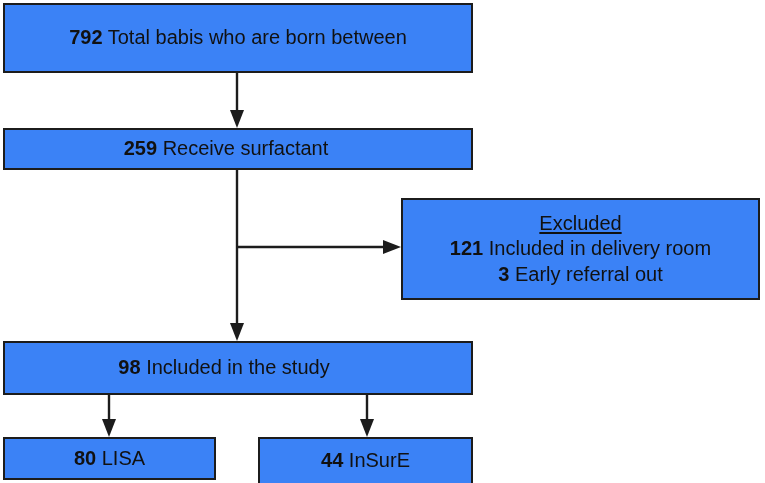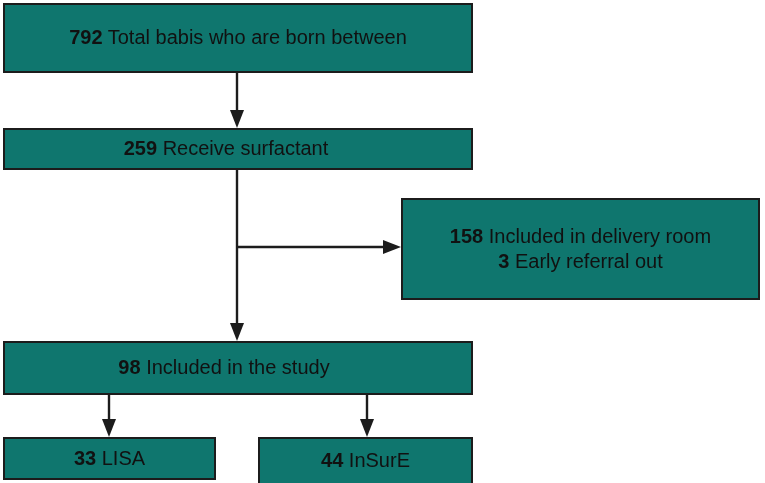--- a/index.html
+++ b/index.html
@@ -17,21 +17,21 @@
     width: 765px;
     height: 483px;
     background: #ffffff;
     overflow: hidden;
   }
   
   .node {
     position: absolute;
     box-sizing: border-box;
     border: 2px solid #1c1c1c;
-    background: #0f766e;
+    background: #3b82f6;
     display: flex;
     flex-direction: column;
     align-items: center;
     justify-content: center;
     text-align: center;
     line-height: 1.26;
     font-size: 20px;
     color: #111111;
     z-index: 3;
   }
@@ -107,40 +107,41 @@
   </div>
 
   <div class="node" id="node-surfactant">
     <div class="line">
       <span class="num">259</span>
       <span>Receive surfactant</span>
     </div>
   </div>
 
   <div class="node" id="node-excluded">
+    <div class="line heading">Excluded</div>
     <div class="line">
-      <span class="num">158</span>
+      <span class="num">121</span>
       <span>Included in delivery room</span>
     </div>
     <div class="line">
       <span class="num">3</span>
       <span>Early referral out</span>
     </div>
   </div>
 
   <div class="node" id="node-included">
     <div class="line">
       <span class="num">98</span>
       <span>Included in the study</span>
     </div>
   </div>
 
   <div class="node" id="node-lisa">
     <div class="line">
-      <span class="num">33</span>
+      <span class="num">80</span>
       <span>LISA</span>
     </div>
   </div>
 
   <div class="node" id="node-insure">
     <div class="line">
       <span class="num">44</span>
       <span>InSurE</span>
     </div>
   </div>

